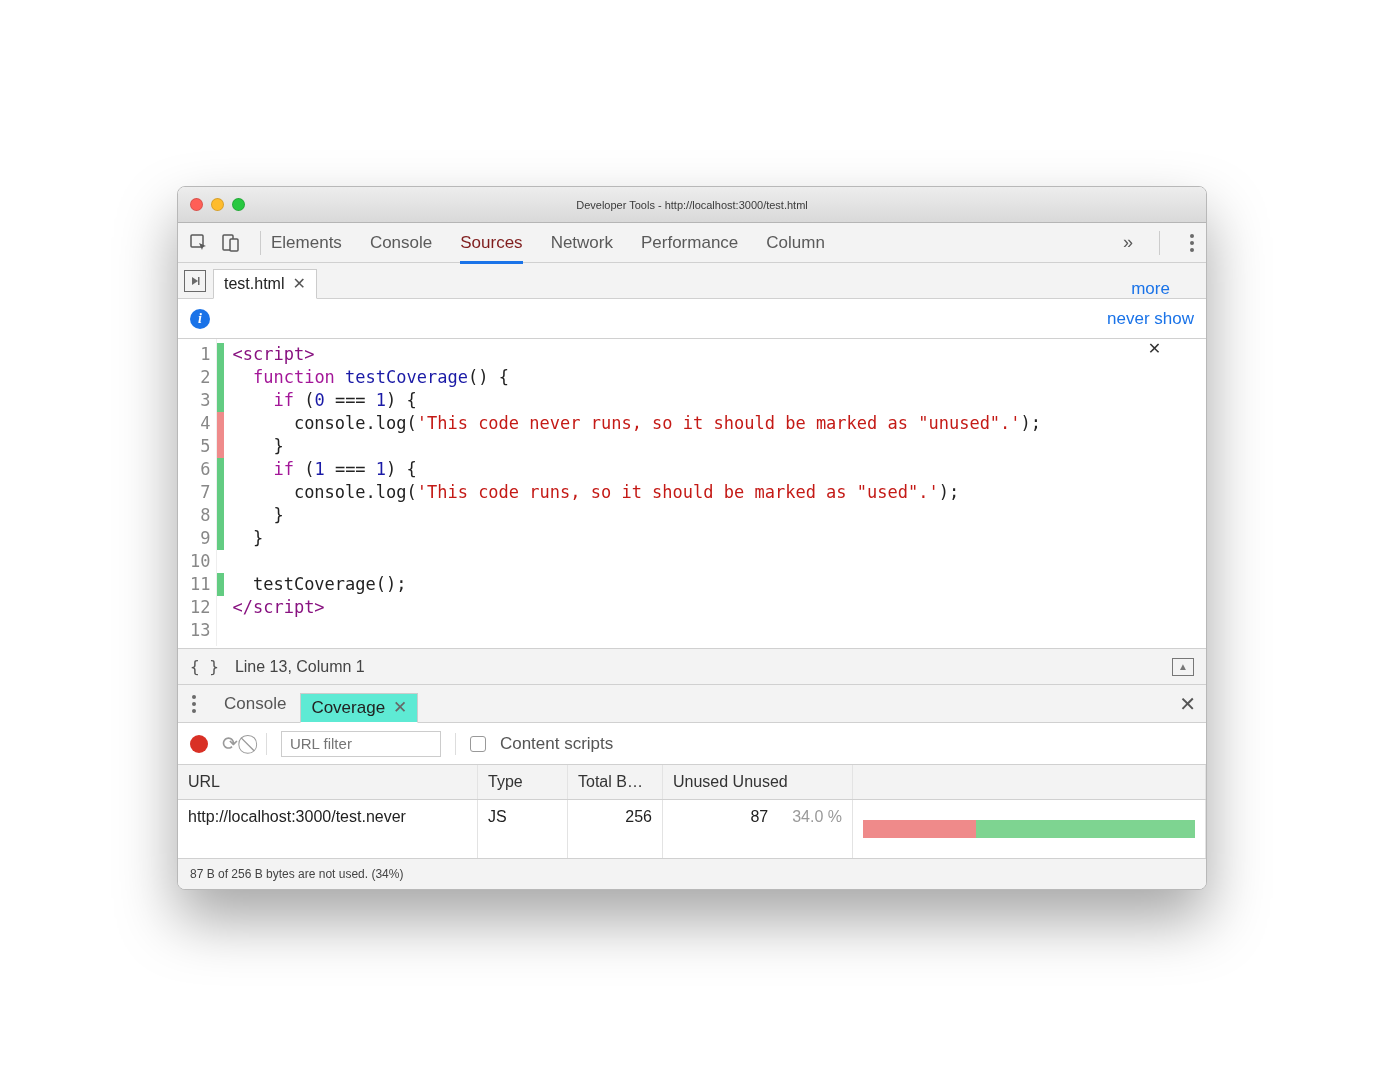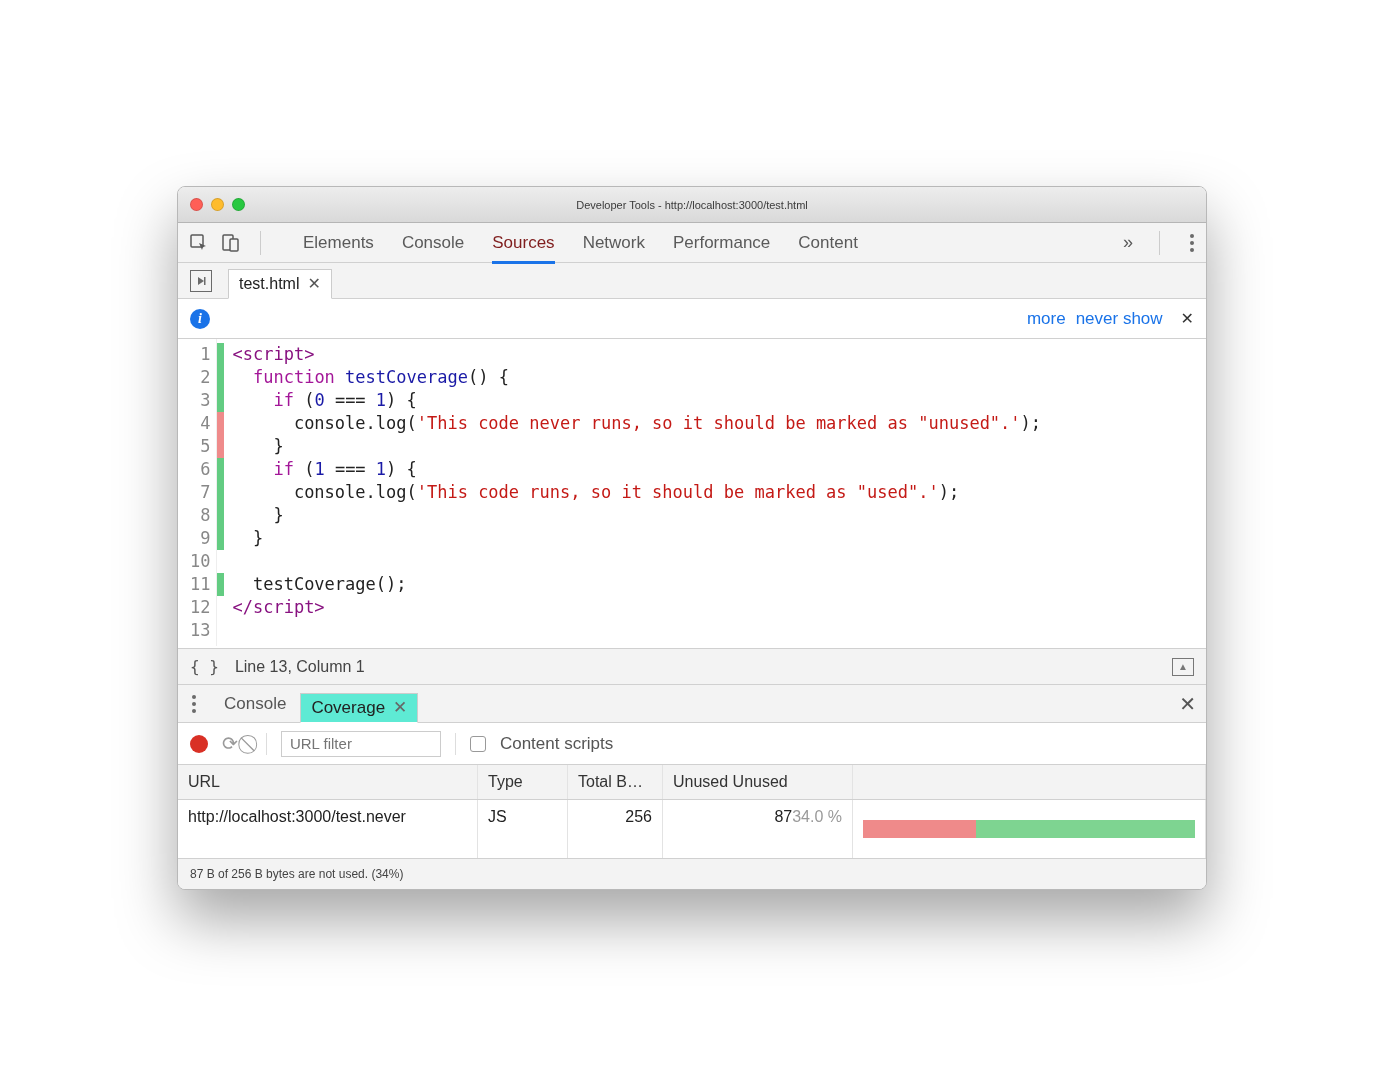--- a/index.html
+++ b/index.html
@@ -41,37 +41,37 @@
     border-bottom: 1px solid #d0d0d0;
     display: flex;
     align-items: center;
     padding: 0 8px;
     font-size: 17px;
     color: #5a5a5a;
     background: #f3f3f3;
   }
   .mt-icon { width: 26px; height: 26px; display: flex; align-items: center; justify-content: center; color: #5a5a5a; margin-right: 6px; }
   .mt-sep { width: 1px; height: 24px; background: #ccc; margin: 0 10px; }
-  .mt-tabs { display: flex; gap: 28px; margin-left: 32px; }
+  .mt-tabs { display: flex; gap: 28px; }
   .mt-tab { height: 40px; display: flex; align-items: center; position: relative; cursor: default; }
   .mt-tab.active { color: #7f1d1d; }
   .mt-tab.active::after { content:""; position:absolute; left:0; right:0; bottom:-1px; height:3px; background:#1a73e8; }
   .mt-right { margin-left: auto; display: flex; align-items: center; gap: 16px; }
   .chev { font-size: 18px; color:#5a5a5a; }
   .kebab { display:flex; flex-direction:column; gap:3px; padding:4px; }
   .kebab span { width:4px; height:4px; background:#6a6a6a; border-radius:50%; }
   
   .filetabs {
     height: 36px;
     background: #f3f3f3;
     border-bottom: 1px solid #d0d0d0;
     display: flex;
     align-items: center;
-    padding: 0 12px;
-    gap: 16px;
+    padding: 0 6px;
+    gap: 7px;
   }
   .step-icon { width:22px; height:22px; border:1.5px solid #6a6a6a; display:flex; align-items:center; justify-content:center; font-size:12px; color:#6a6a6a; }
   .file-tab {
     background:#fff;
     border:1px solid #ccc;
     border-bottom:1px solid #fff;
     height:30px;
     padding: 0 10px;
     display:flex;
     align-items:center;
@@ -93,21 +93,21 @@
     color:#222;
     background:#fff;
   }
   .info-i {
     width:20px; height:20px; border-radius:50%;
     background:#1a73e8; color:#fff;
     display:flex; align-items:center; justify-content:center; font-size:14px; font-weight:bold;
     margin-right:12px;
     font-style: italic; font-family: Georgia, serif;
   }
-  .infobar .links { margin-left:auto; display:flex; gap:10px; align-items:center; color:#1a73e8; font-size:17px; }
+  .infobar .links { margin-left:auto; display:flex; gap:10px; align-items:center; color:#1a73e8; font-size:17px;flex-direction:column; }
   .infobar .close-x { color:#333; margin-left:8px; font-size:16px; }
   
   .editor {
     display:flex;
     font-family: Menlo, Consolas, monospace;
     font-size: 17px;
     line-height: 23px;
     background:#fff;
     border-bottom:1px solid #d0d0d0;
     padding-bottom: 2px;
@@ -175,21 +175,21 @@
   
   .covtable { font-size:16px; color:#222; }
   .covhead, .covrow { display:grid; grid-template-columns: 300px 90px 95px 190px 1fr; }
   .covhead { background:#f3f3f3; border-bottom:1px solid #d0d0d0; }
   .covhead > div, .covrow > div { padding:8px 10px; border-right:1px solid #e3e3e3; overflow:hidden; white-space:nowrap; text-overflow: ellipsis; }
   .covhead > div { color:#333; }
   .covrow { border-bottom:1px solid #e8e8e8; min-height: 58px; }
   .covrow:last-child { border-bottom:none; }
   .covrow .tb { text-align:right; }
   .covrow .ub { text-align:right; }
-  .ub .pct { color:#9a9a9a; margin-left:0; }
+  .ub .pct { color:#9a9a9a; margin-left:24px; }
   .bar-wrap { display:flex; align-items:center; padding:8px 10px; }
   .bar { flex:1; height:18px; display:flex; overflow:hidden; }
   .bar .red { background:#ef8a8a; }
   .bar .grn { background:#7ed491; }
   
   .covfoot {
     background:#f3f3f3;
     border-top:1px solid #d0d0d0;
     padding:8px 12px;
     font-size:12px;
@@ -223,21 +223,21 @@
           <rect x="9" y="6" width="8" height="12" rx="1" fill="#f3f3f3"></rect>
         </svg>
     </div>
     <div class="mt-sep"></div>
     <div class="mt-tabs" id="main-tabs-container">
         <div class="mt-tab">Elements</div>
         <div class="mt-tab">Console</div>
         <div class="mt-tab active">Sources</div>
         <div class="mt-tab">Network</div>
         <div class="mt-tab">Performance</div>
-        <div class="mt-tab">Content</div>
+        <div class="mt-tab">Column</div>
       </div>
     <div class="mt-right">
       <span class="chev">»</span>
       <div class="mt-sep"></div>
       <div class="kebab">
           <span></span>
           <span></span>
           <span></span>
         </div>
     </div>

